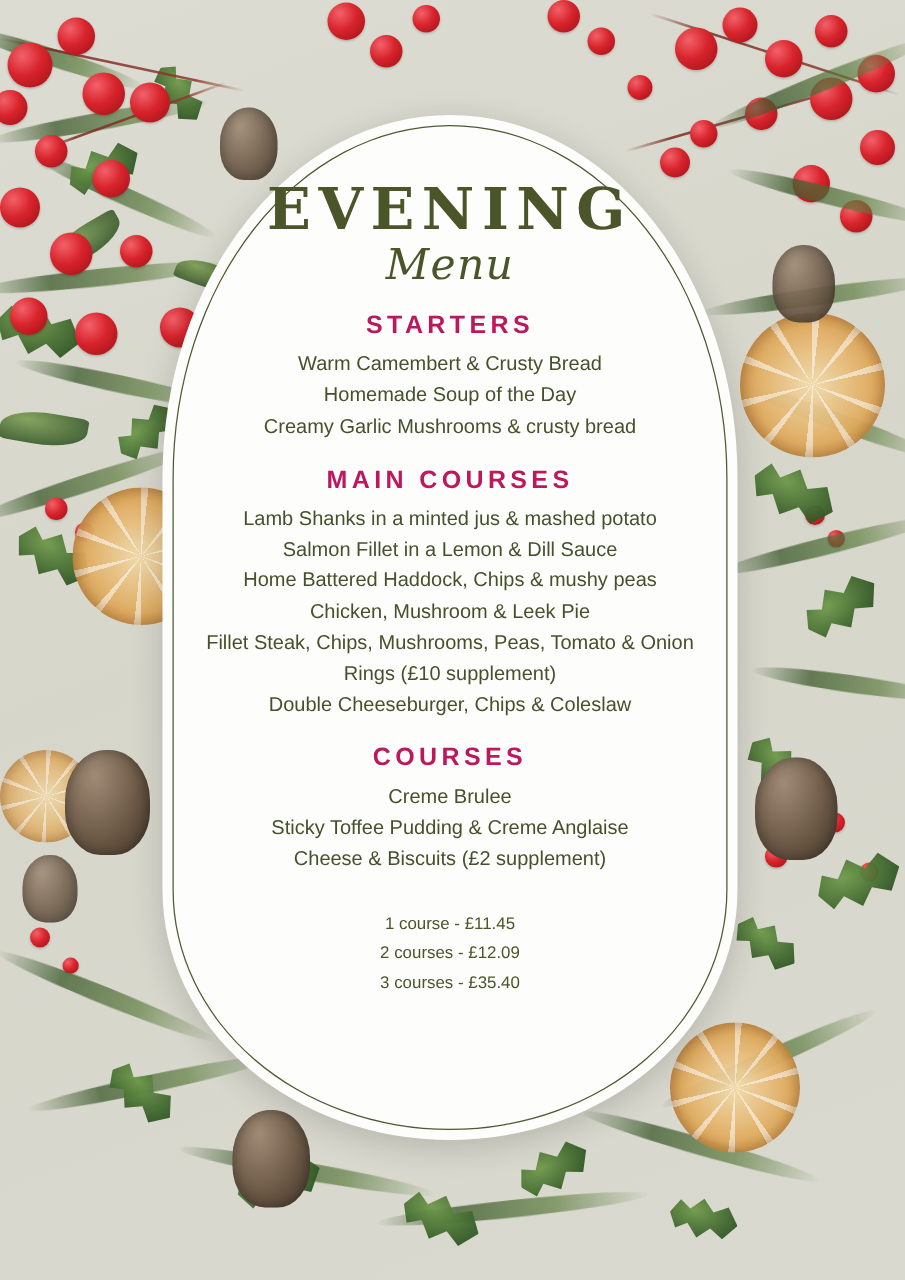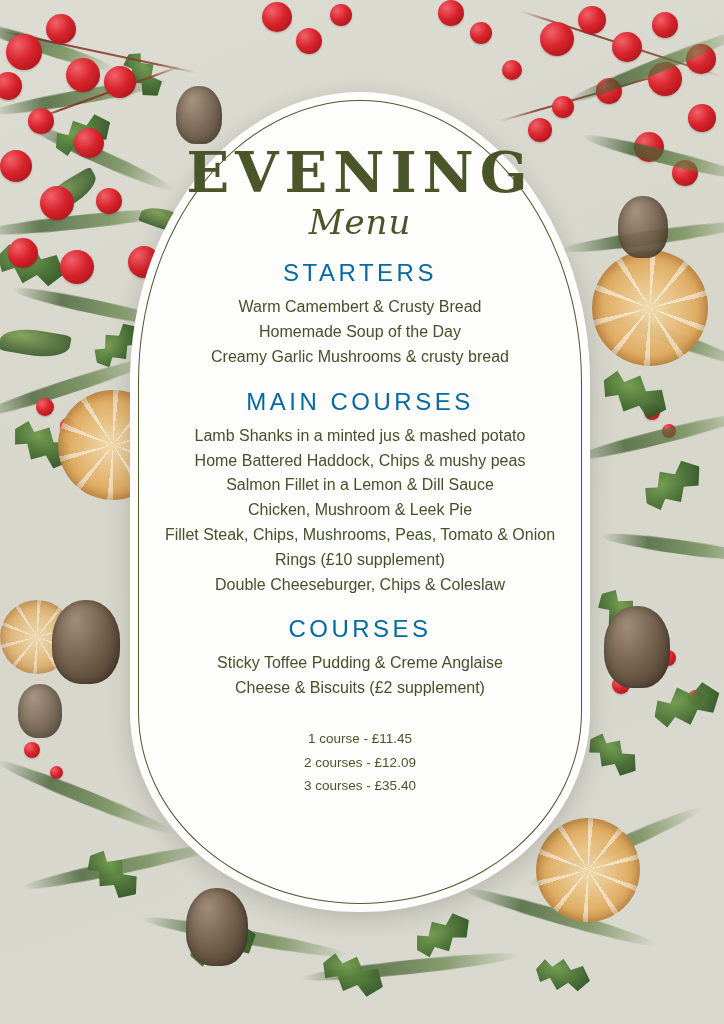--- a/index.html
+++ b/index.html
@@ -109,21 +109,21 @@
     position: absolute;
     inset: 0;
     padding: 40px 34px 26px 34px;
     box-sizing: border-box;
     text-align: center;
     color: #3f4a26;
   }
 
   .title-evening {
     font-family: "DejaVu Serif", serif;
-    font-size: 56px;
+    font-size: 46px;
     letter-spacing: 6px;
     font-weight: 700;
     color: #4a5529;
     margin-top: 12px;
     line-height: 1;
   }
   .title-menu {
     font-family: "DejaVu Serif", serif;
     font-style: italic;
     font-size: 34px;
@@ -131,24 +131,24 @@
     margin-top: 4px;
     letter-spacing: 1px;
     line-height: 1.1;
   }
 
   .section {
     margin-top: 18px;
   }
   .section-title {
     font-family: "Liberation Sans", sans-serif;
-    font-size: 24px;
+    font-size: 20px;
     letter-spacing: 3.5px;
-    color: #0369a1;
-    font-weight: 400;
+    color: #be185d;
+    font-weight: 700;
     margin-bottom: 8px;
   }
   .item {
     font-family: "Liberation Sans", sans-serif;
     font-size: 16px;
     line-height: 1.55;
     color: #46512c;
   }
   .prices {
     margin-top: 26px;
@@ -283,29 +283,30 @@
       <div class="section">
         <div class="section-title">STARTERS</div>
         <div class="item">Warm Camembert &amp; Crusty Bread</div>
         <div class="item">Homemade Soup of the Day</div>
         <div class="item">Creamy Garlic Mushrooms &amp; crusty bread</div>
       </div>
 
       <div class="section">
         <div class="section-title">MAIN COURSES</div>
         <div class="item">Lamb Shanks in a minted jus &amp; mashed potato</div>
+        <div class="item">Salmon Fillet in a Lemon &amp; Dill Sauce</div>
         <div class="item">Home Battered Haddock, Chips &amp; mushy peas</div>
-        <div class="item">Salmon Fillet in a Lemon &amp; Dill Sauce</div>
         <div class="item">Chicken, Mushroom &amp; Leek Pie</div>
         <div class="item">Fillet Steak, Chips, Mushrooms, Peas, Tomato &amp; Onion Rings (£10 supplement)</div>
         <div class="item">Double Cheeseburger, Chips &amp; Coleslaw</div>
       </div>
 
       <div class="section">
         <div class="section-title">COURSES</div>
+        <div class="item">Creme Brulee</div>
         <div class="item">Sticky Toffee Pudding &amp; Creme Anglaise</div>
         <div class="item">Cheese &amp; Biscuits (£2 supplement)</div>
       </div>
 
       <div class="prices">
         <div class="price-line">1 course - £11.45</div>
         <div class="price-line">2 courses - £12.09</div>
         <div class="price-line">3 courses - £35.40</div>
       </div>
 

